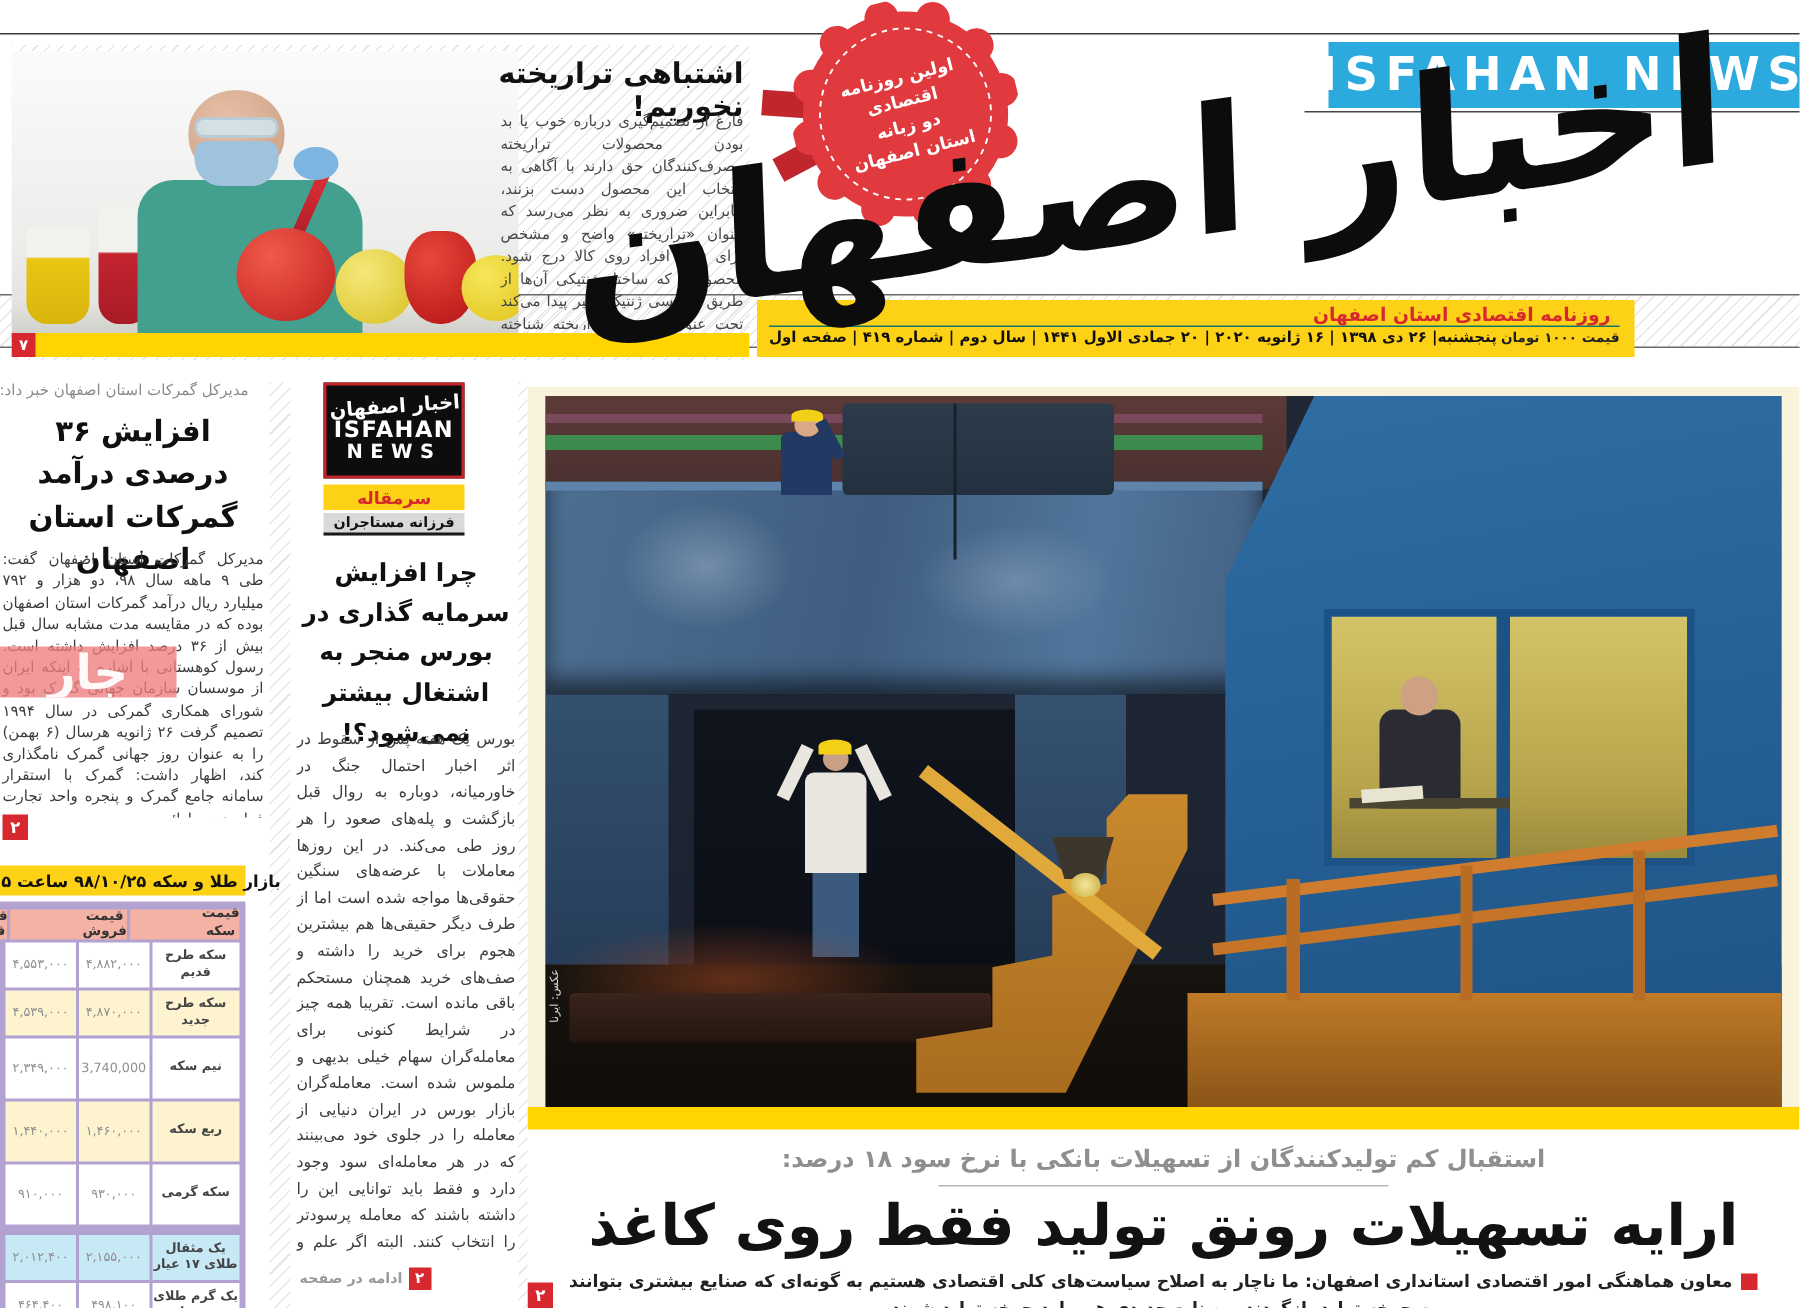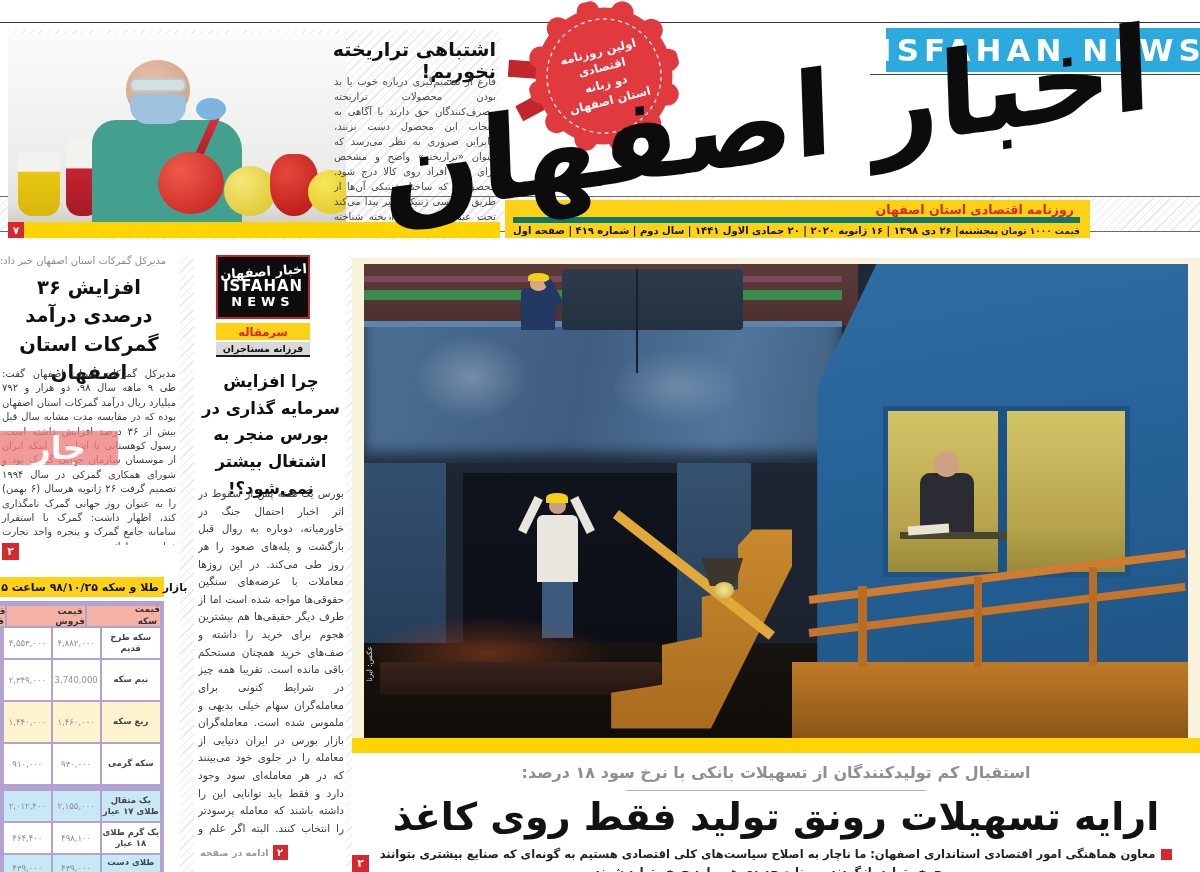--- a/index.html
+++ b/index.html
@@ -10,21 +10,21 @@
 
   
   .topline { left:0; top:22px; width:1200px; height:1px; background:#3a3a3a; }
   .mast-band { left:0; top:196px; width:1200px; height:36px; border-top:1px solid #6a6a6a; border-bottom:1px solid #6a6a6a; }
   .en-bar { left:886px; top:28px; width:314px; height:44px; background:#2caade; display:flex; align-items:center; justify-content:center; z-index:3; }
   .en-bar span { color:#fff; font-weight:bold; font-size:31px; letter-spacing:5px; white-space:nowrap; direction:ltr; }
   .en-underline { left:870px; top:74px; width:330px; height:1px; background:#444; z-index:3; }
   .calligraphy { right:48px; top:26px; z-index:6; font-size:116px; font-weight:bold; color:#0c0c0c; white-space:nowrap;
                  transform:rotate(-8deg) skewX(-6deg); transform-origin:85% 50%; line-height:1; pointer-events:none; }
   .datebar { left:505px; top:200px; width:585px; height:38px; background:#fdd116; z-index:2; padding:2px 10px 0 8px; }
-  .datebar .tagline { color:#d6282e; font-weight:bold; font-size:12.5px; text-align:right; padding-right:6px; border-bottom:6px solid #0f766e; }
+  .datebar .tagline { color:#d6282e; font-weight:bold; font-size:12.5px; text-align:right; padding-right:6px; border-bottom:1px solid #0f766e; }
   .datebar .row2 { display:flex; justify-content:space-between; align-items:center; margin-top:2px; }
   .datebar .dateline { font-size:10px; font-weight:bold; color:#111; white-space:nowrap; }
   .datebar .price { font-size:9px; font-weight:bold; color:#222; white-space:nowrap; direction:rtl; }
 
   
   .seal { left:528px; top:0px; width:152px; height:152px; z-index:5; transform:rotate(-14deg); }
   .seal svg { position:absolute; left:0; top:0; }
   .seal .ribbon { position:absolute; width:46px; height:17px; background:#c0262c; left:-16px; }
   .seal .r1 { top:44px; transform:rotate(18deg); }
   .seal .r2 { top:78px; transform:rotate(-14deg); }
@@ -194,20 +194,25 @@
       <div class="mrow rh-hdr">
         <div class="mcell name hdr">قیمت سکه</div>
         <div class="mcell num hdr">قیمت فروش</div>
         <div class="mcell num hdr">قیمت قبلی</div>
       </div>
       <div class="mrow rh-tall">
         <div class="mcell name">سکه طرح قدیم</div>
         <div class="mcell num">۴,۸۸۲,۰۰۰</div>
         <div class="mcell num">۴,۵۵۳,۰۰۰</div>
       </div>
+      <div class="mrow rh-tall">
+        <div class="mcell name cream">سکه طرح جدید</div>
+        <div class="mcell num cream">۴,۸۷۰,۰۰۰</div>
+        <div class="mcell num cream">۴,۵۳۹,۰۰۰</div>
+      </div>
       <div class="mrow rh-short">
         <div class="mcell name">نیم سکه</div>
         <div class="mcell num">3,740,000</div>
         <div class="mcell num">۲,۳۴۹,۰۰۰</div>
       </div>
       <div class="mrow rh-short">
         <div class="mcell name cream">ربع سکه</div>
         <div class="mcell num cream">۱,۴۶۰,۰۰۰</div>
         <div class="mcell num cream">۱,۴۴۰,۰۰۰</div>
       </div>

